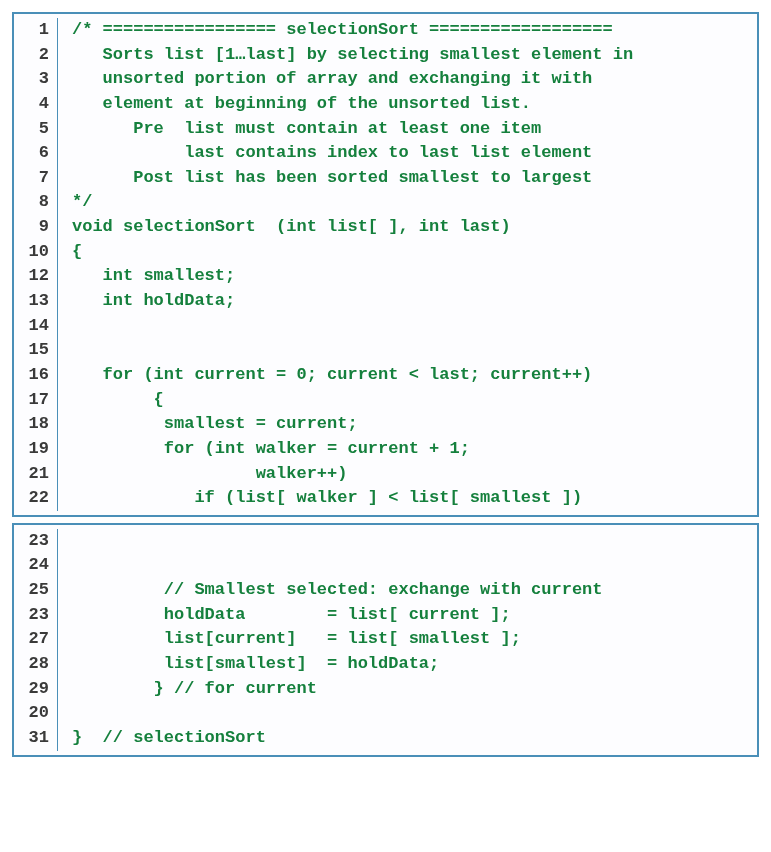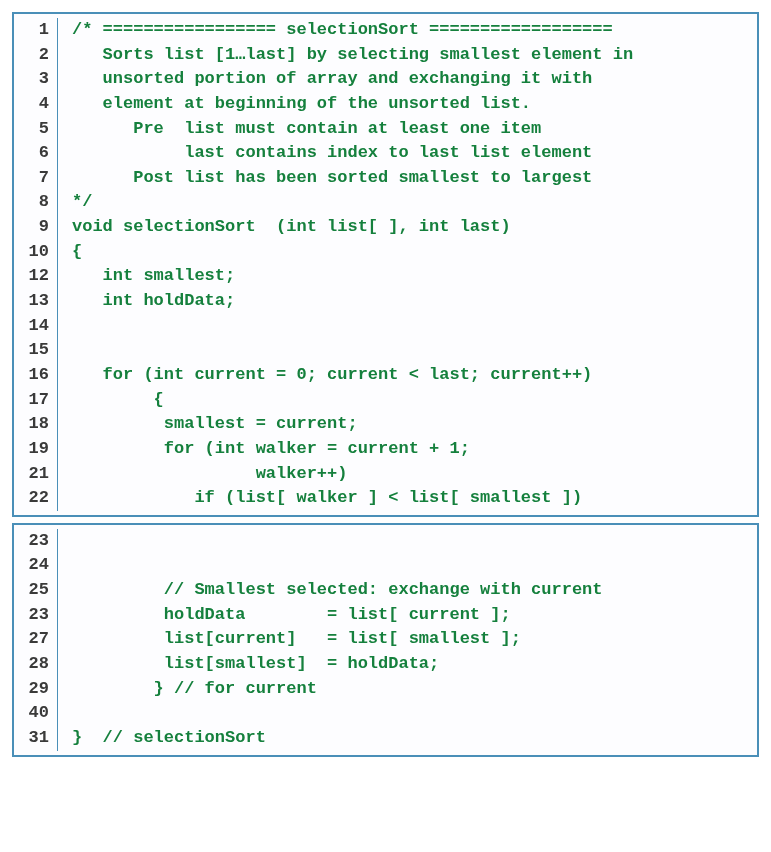--- a/index.html
+++ b/index.html
@@ -144,19 +144,19 @@
     </div>
   <div class="line">
       <span class="gutter">28</span>
       <span class="code">         list[smallest]  = holdData;</span>
     </div>
   <div class="line">
       <span class="gutter">29</span>
       <span class="code">        } // for current</span>
     </div>
   <div class="line">
-      <span class="gutter">40</span>
+      <span class="gutter">20</span>
     </div>
   <div class="line">
       <span class="gutter">31</span>
       <span class="code">}  // selectionSort</span>
     </div>
 </div>
 
 </body></html>

